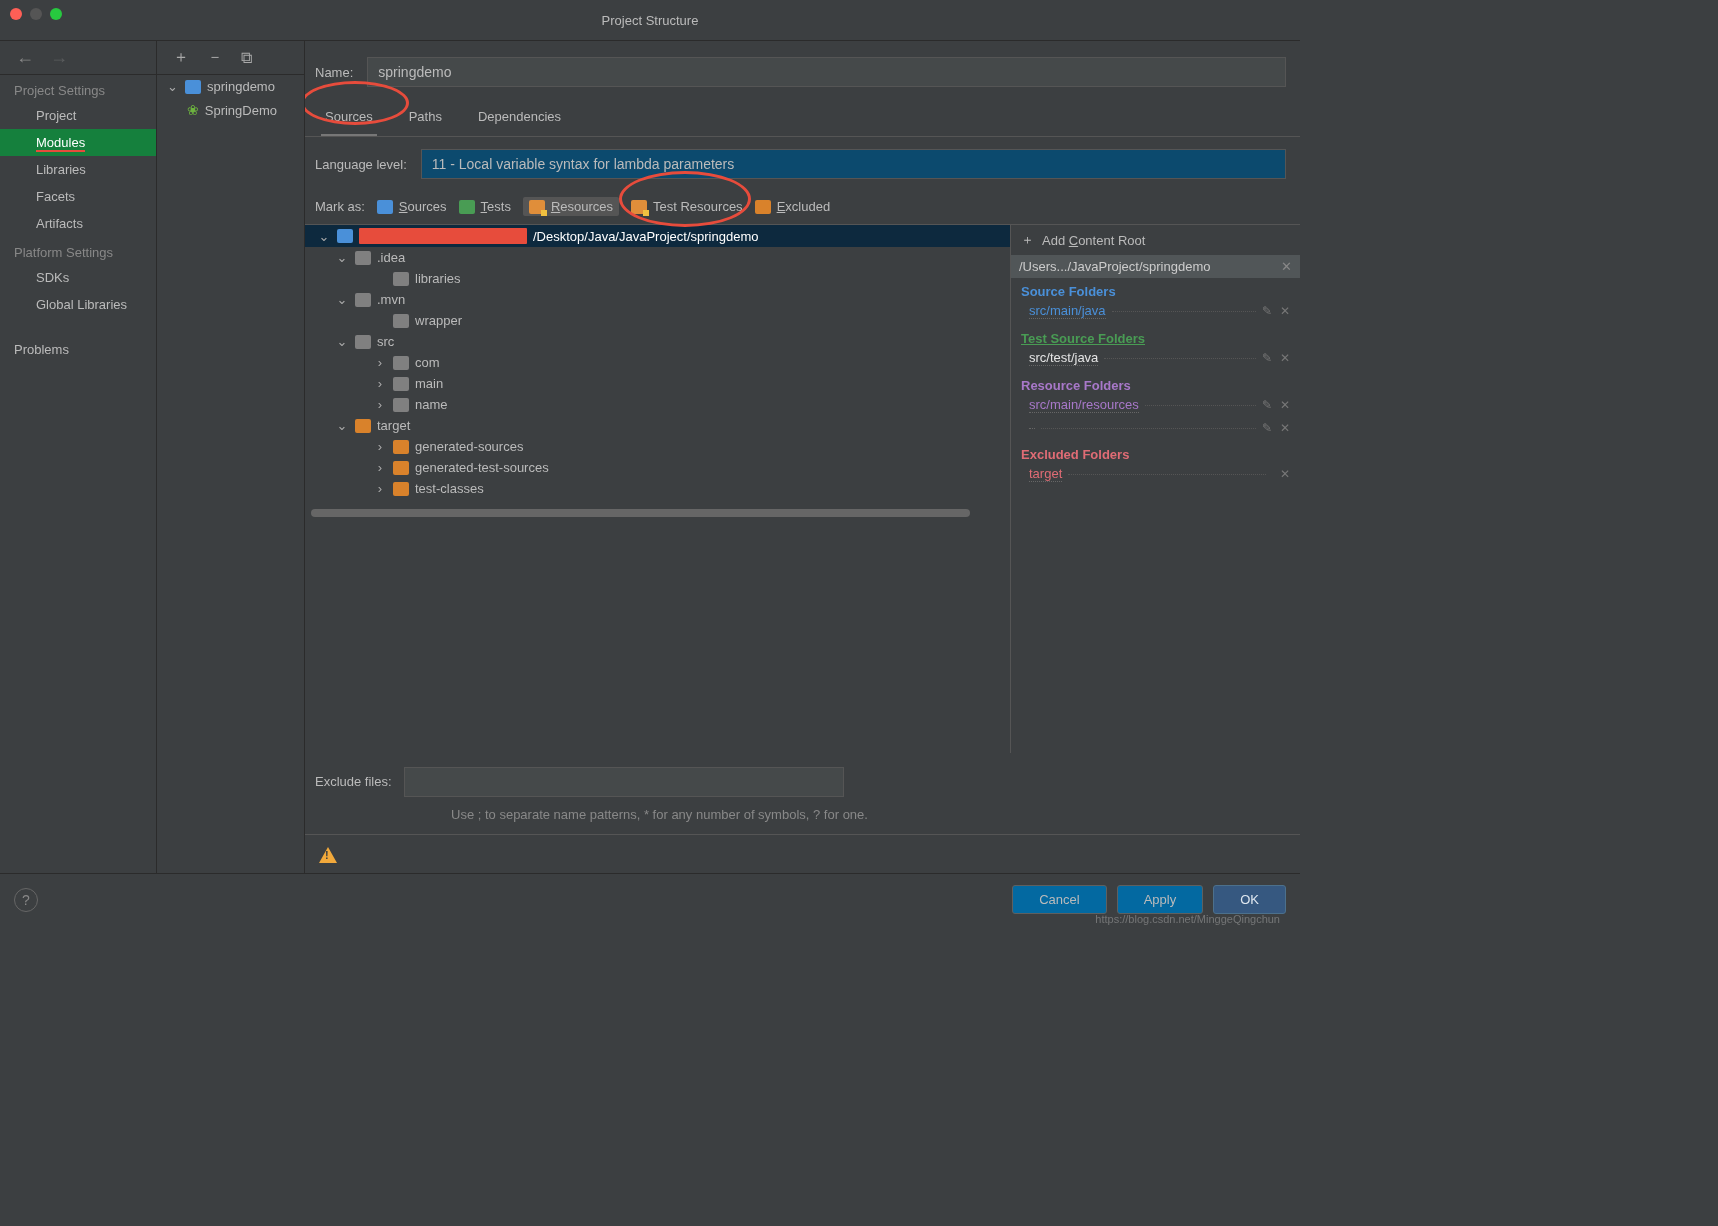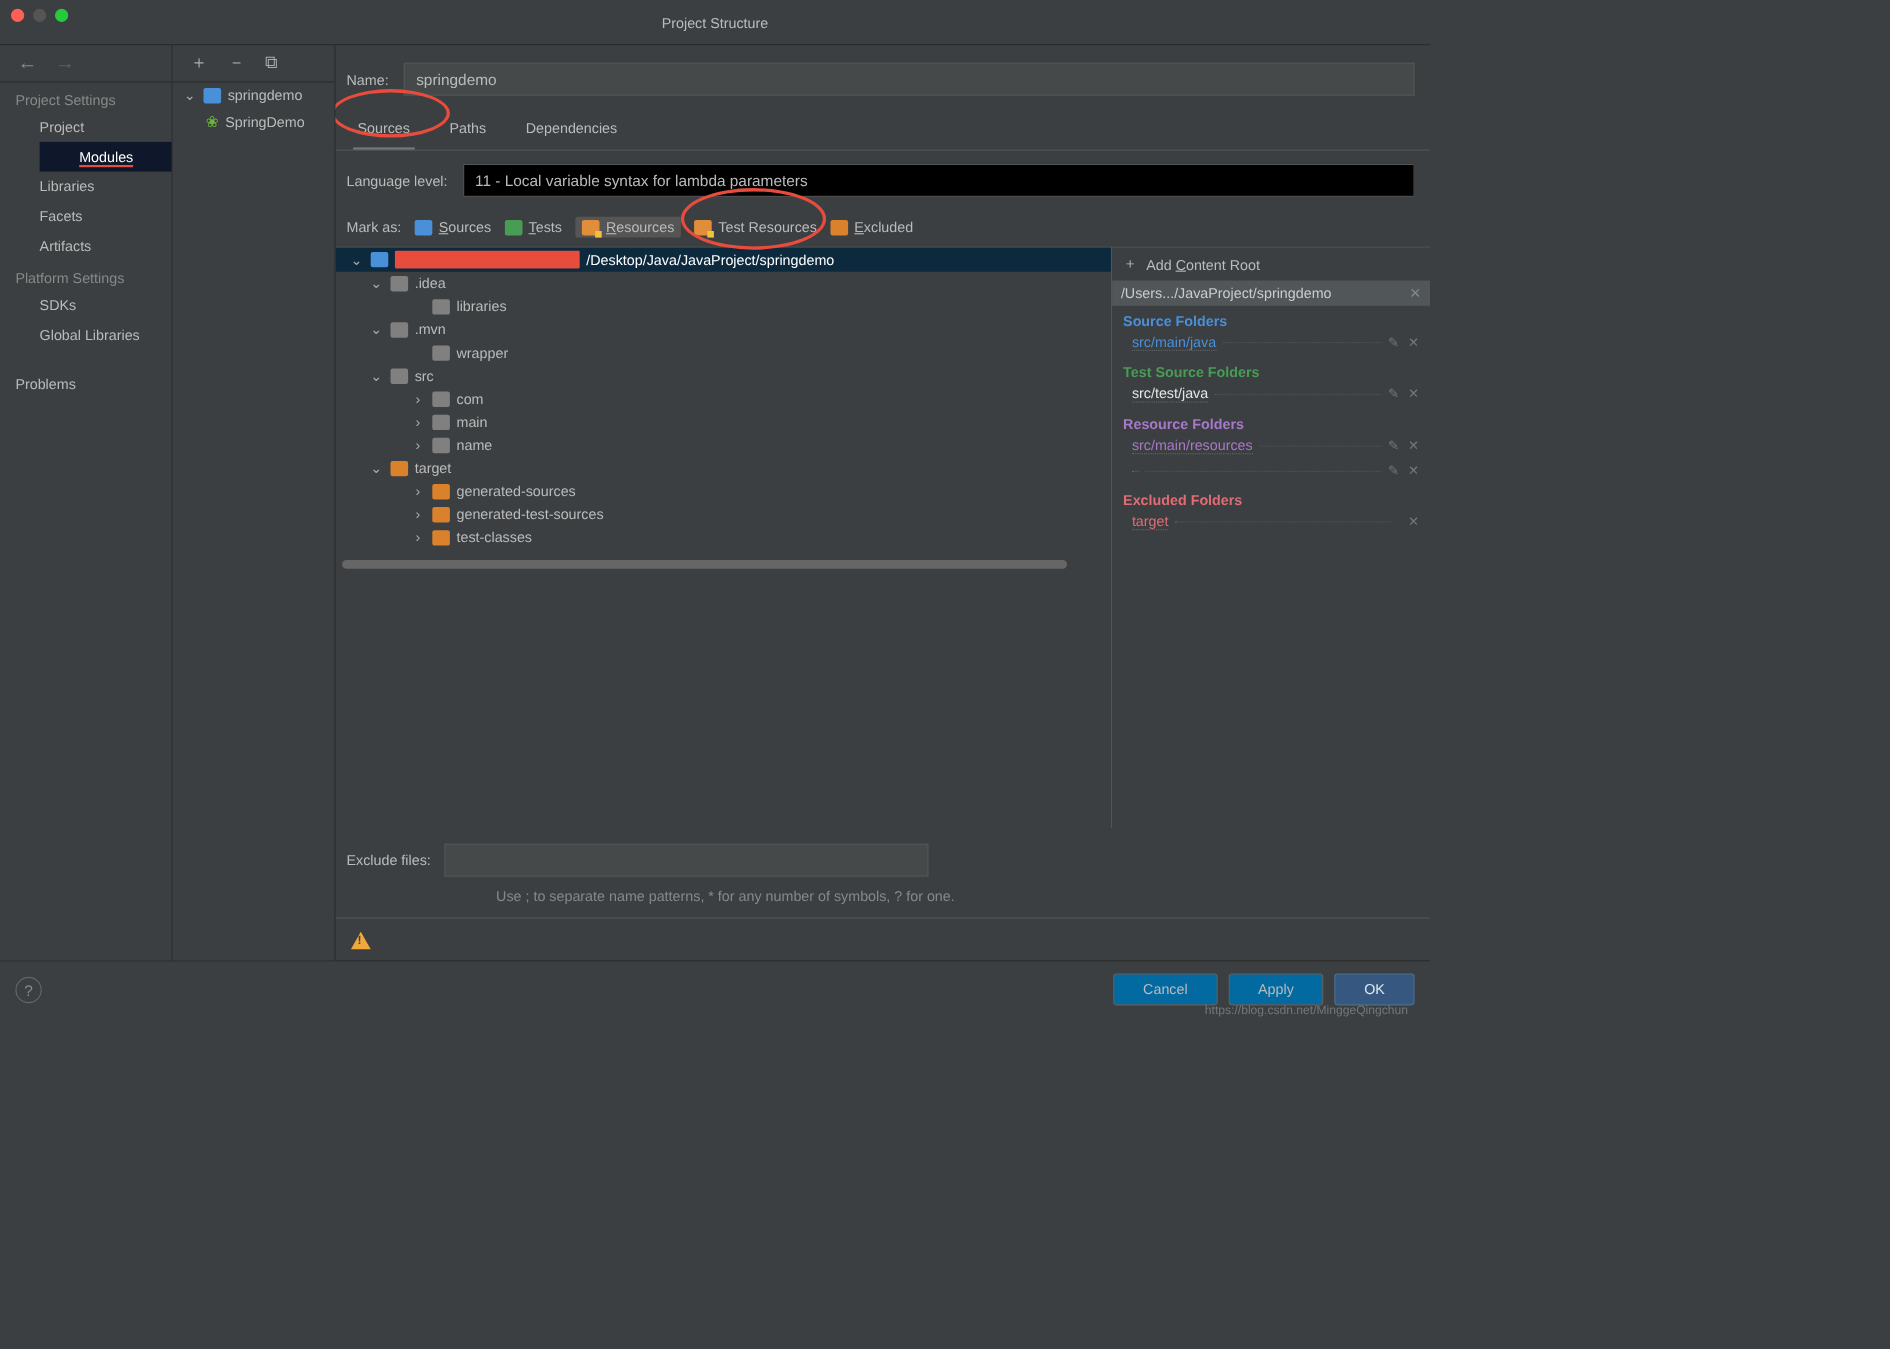--- a/index.html
+++ b/index.html
@@ -11,21 +11,21 @@
 .tl-close { background: #ff5f56; }
 .tl-min { background: #555; }
 .tl-max { background: #27c93f; }
 
 .main { display: flex; height: 832px; }
 .leftpanel { width: 157px; background: #3c3f41; border-right: 1px solid #2b2b2b; display: flex; flex-direction: column; }
 .nav-arrows { height: 34px; display: flex; align-items: center; gap: 16px; padding-left: 16px; border-bottom: 1px solid #2b2b2b; }
 .nav-arrows span { color: #888; font-size: 18px; }
 .section-label { color: #888; font-size: 13px; padding: 8px 10px 4px 14px; white-space: nowrap; overflow: hidden; }
 .menu-item { padding: 6px 6px 6px 36px; color: #bbb; font-size: 13px; cursor: default; white-space: nowrap; overflow: hidden; }
-.menu-item.selected { background: #0f172a; color: #fff; margin-left: 36px; }
+.menu-item.selected { background: #15803d; color: #fff; }
 .red-underline { border-bottom: 2px solid #e74c3c; }
 
 .treepanel { width: 148px; background: #3c3f41; border-right: 1px solid #2b2b2b; }
 .tree-toolbar { height: 34px; display: flex; align-items: center; gap: 18px; padding-left: 16px; border-bottom: 1px solid #2b2b2b; }
 .tree-toolbar span { color: #aaa; font-size: 16px; }
 .tree-item { display: flex; align-items: center; gap: 6px; padding: 4px 4px 4px 10px; white-space: nowrap; overflow: hidden; }
 .tree-item .arrow { color: #aaa; width: 12px; display: inline-block; }
 .tree-item.child { padding-left: 30px; }
 .folder-icon { width: 16px; height: 14px; background: #5f9ea0; border-radius: 2px; display: inline-block; }
 .folder-icon.blue { background: #4a90d9; }
@@ -35,21 +35,21 @@
 .name-row { display: flex; align-items: center; gap: 14px; padding: 16px 14px 4px 10px; }
 .name-row label { color: #bbb; }
 .name-row input { flex: 1; background: #45494a; border: 1px solid #555; color: #bbb; padding: 6px 10px; font-size: 14px; }
 
 .tabs { display: flex; gap: 28px; padding: 18px 0 0 16px; border-bottom: 1px solid #555; }
 .tab { padding: 0 4px 10px 4px; color: #bbb; cursor: default; }
 .tab.active { border-bottom: 2px solid #777; }
 .ellipse { position: absolute; border: 3px solid #e74c3c; border-radius: 50%; pointer-events: none; }
 
 .lang-row { display: flex; align-items: center; gap: 14px; padding: 12px 14px 12px 10px; }
-.lang-row select { flex: 1; background: #000000; border: 1px solid #555; color: #bbb; padding: 6px 10px; font-size: 14px; appearance:none; }
+.lang-row select { flex: 1; background: #0c4a6e; border: 1px solid #555; color: #bbb; padding: 6px 10px; font-size: 14px; appearance:none; }
 
 .mark-row { display: flex; align-items: center; gap: 12px; padding: 6px 14px 8px 10px; flex-wrap: nowrap; font-size: 13px;}
 .mark-item { display: flex; align-items: center; gap: 6px; }
 .mark-item.selected { background: #555; padding: 2px 6px; border-radius: 2px; }
 .mk-icon { width: 16px; height: 14px; border-radius: 2px; display: inline-block; }
 .mk-blue { background: #4a90d9; }
 .mk-green { background: #499c54; }
 .mk-yellow { background: #e08e3a; position:relative; }
 .mk-yellow::after{content:""; position:absolute; right:-2px; bottom:-2px; width:6px; height:6px; background:#f0c040;}
 .mk-orange { background: #d9822b; }
@@ -68,21 +68,21 @@
 .dt-row.l1 { padding-left: 30px; }
 .dt-row.l2 { padding-left: 68px; }
 .scrollthumb { height:8px; background:#666; border-radius:4px; margin: 10px 40px 0 6px; }
 
 .side-right { width: 290px; border-left: 1px solid #555; border-top: 1px solid #555; display:flex; flex-direction:column; font-size:13px;}
 .add-root { padding: 6px 10px; color: #bbb; display:flex; align-items:center; gap:8px;}
 .root-header { background:#515658; padding: 4px 8px; color:#ccc; display:flex; justify-content:space-between; align-items:center;}
 .root-header .close { color:#888; cursor:default; }
 .cat { padding: 6px 10px 2px 10px; font-weight: bold; }
 .cat.blue { color:#4a90d9; }
-.cat.green { color:#499c54; }
+.cat.green { color:#499c54;text-decoration:underline; }
 .cat.purple { color:#a878c9; }
 .cat.red { color:#e06c75; }
 .entry { padding: 2px 10px 6px 18px; display:flex; justify-content:space-between; align-items:center;}
 .entry .path { border-bottom: 1px dotted #666; flex:0 0 auto;}
 .entry .spacer { flex:1; border-bottom:1px dotted #555; margin:0 6px; height:1px;}
 .entry .edit { color:#777; font-size:12px;}
 .entry .del { color:#777; font-size:12px; margin-left:8px;}
 .entry.blue .path { color:#4a90d9; }
 .entry.green .path { color:#e5e5e5; }
 .entry.purple .path { color:#a878c9; }

